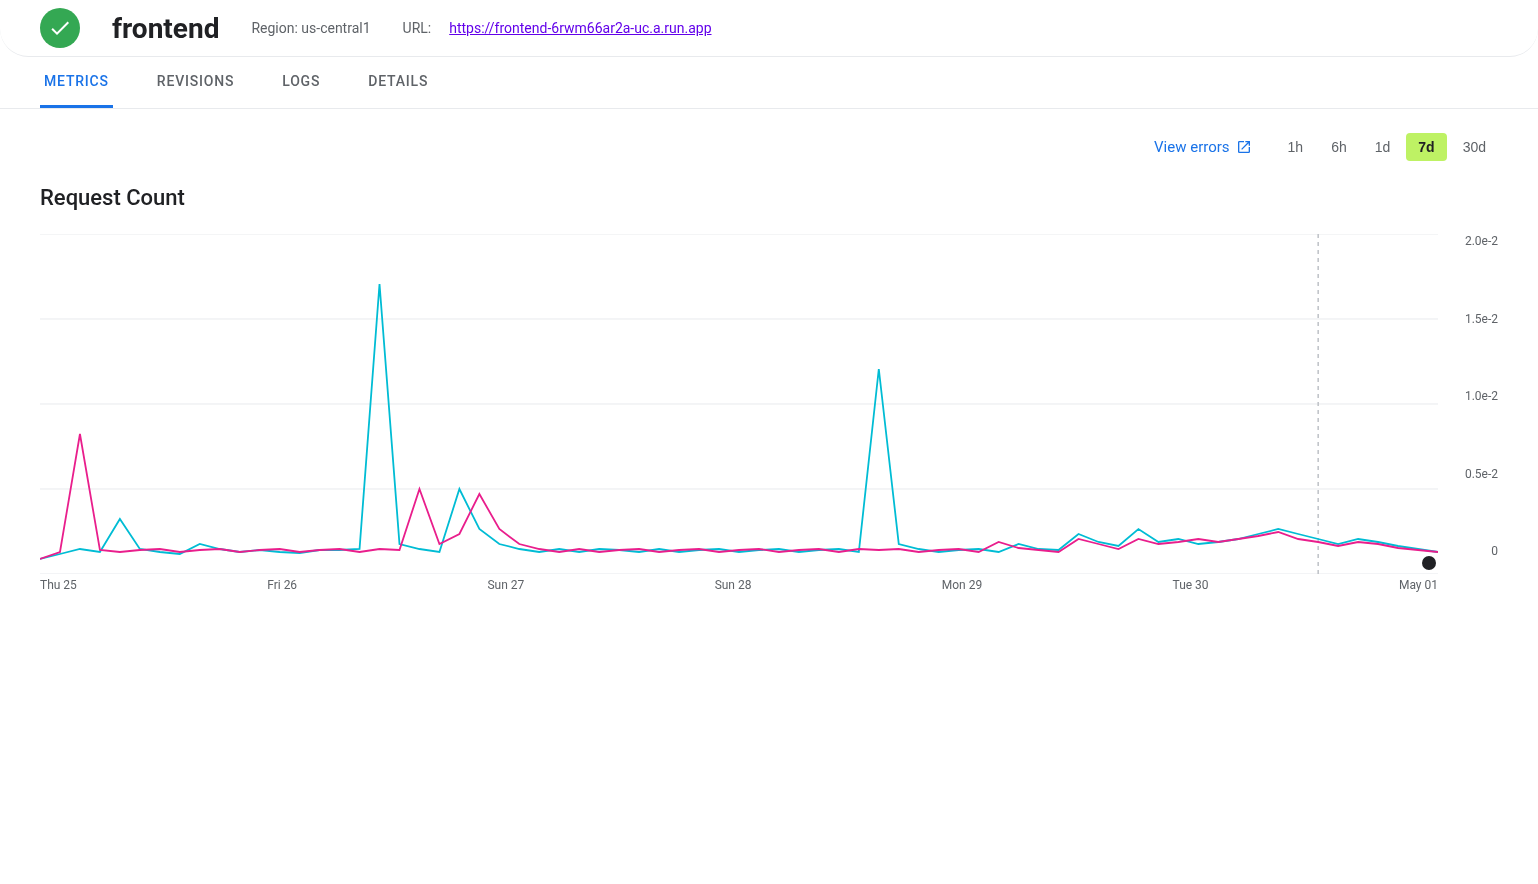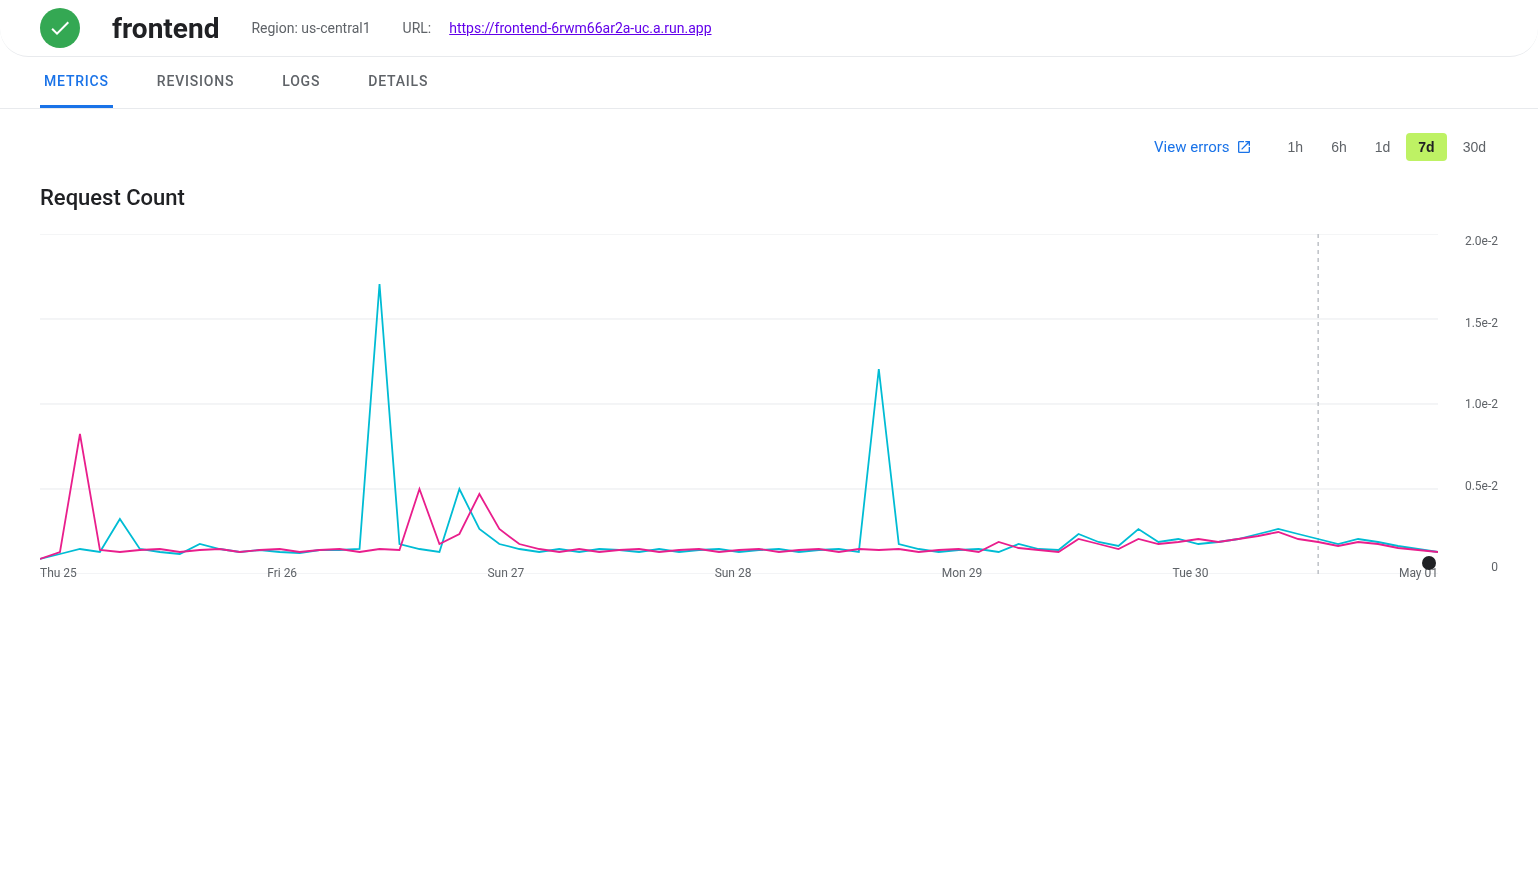--- a/index.html
+++ b/index.html
@@ -128,37 +128,37 @@
       position: absolute;
       left: 0;
       right: 60px;
       top: 0;
       bottom: 40px;
     }
     .y-axis {
       position: absolute;
       right: 0;
       top: 0;
-      bottom: 40px;
+      bottom: 56px;
       width: 60px;
       display: flex;
       flex-direction: column;
       justify-content: space-between;
       align-items: flex-end;
       padding-bottom: 0;
     }
     .y-label {
       font-size: 12px;
       color: #5f6368;
     }
     .x-axis {
       position: absolute;
       left: 0;
       right: 60px;
-      bottom: 16px;
+      bottom: 4px;
       height: 40px;
       display: flex;
       justify-content: space-between;
       align-items: flex-start;
       padding-top: 8px;
     }
     .x-label {
       font-size: 12px;
       color: #5f6368;
     }

